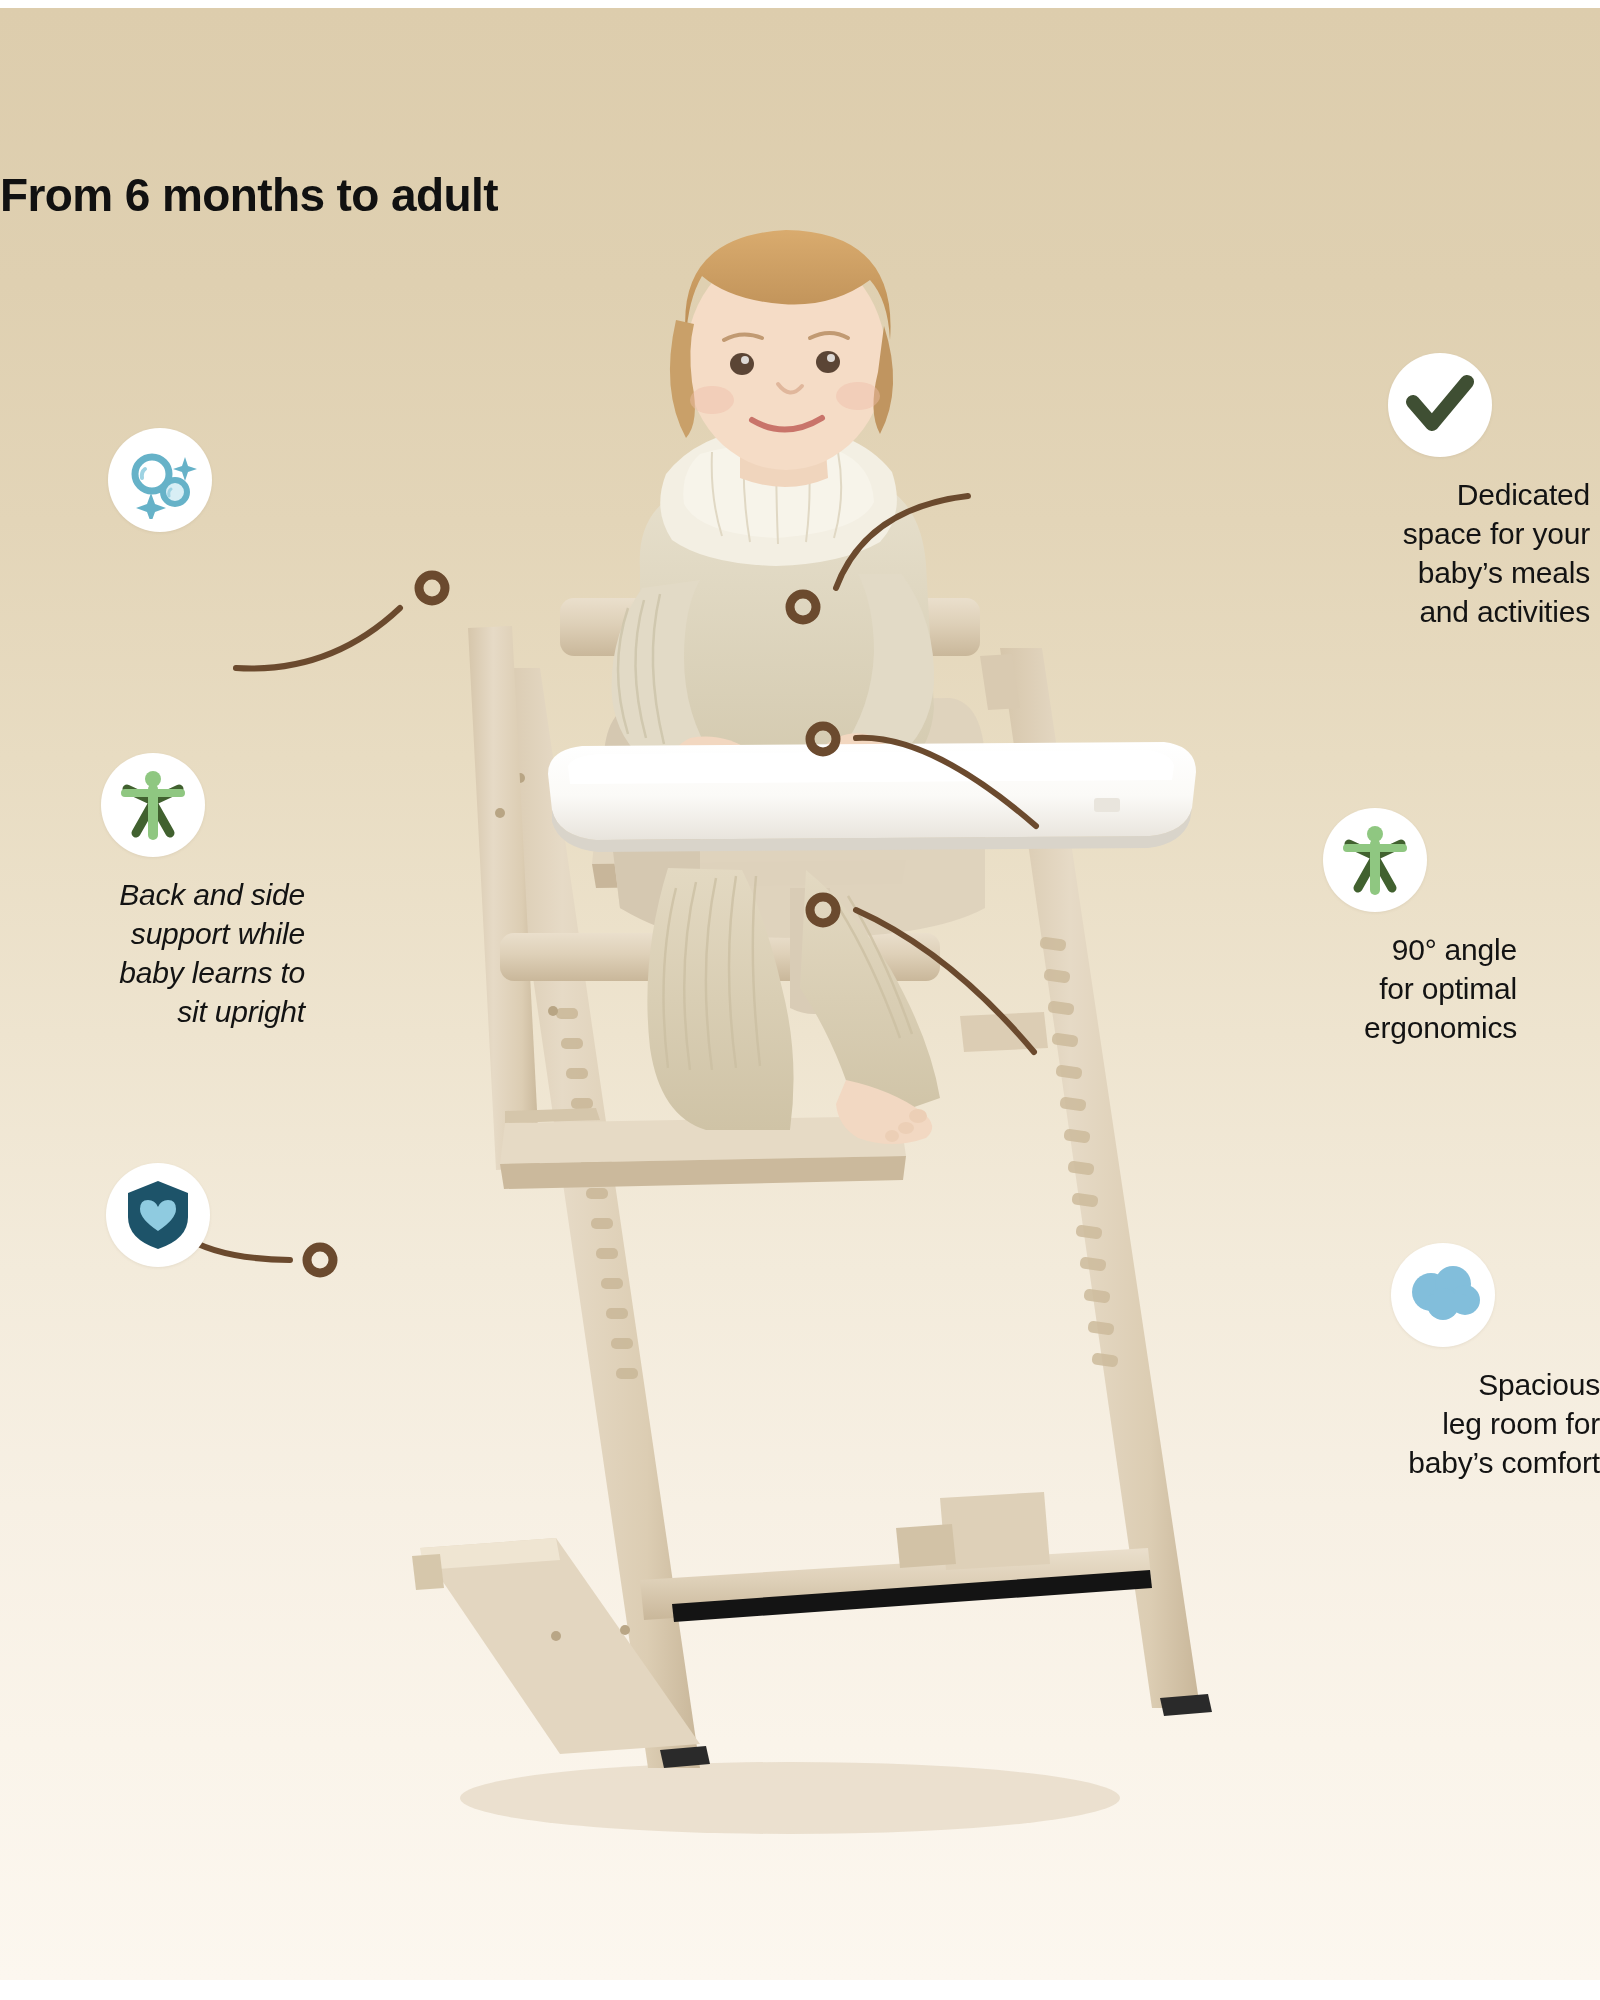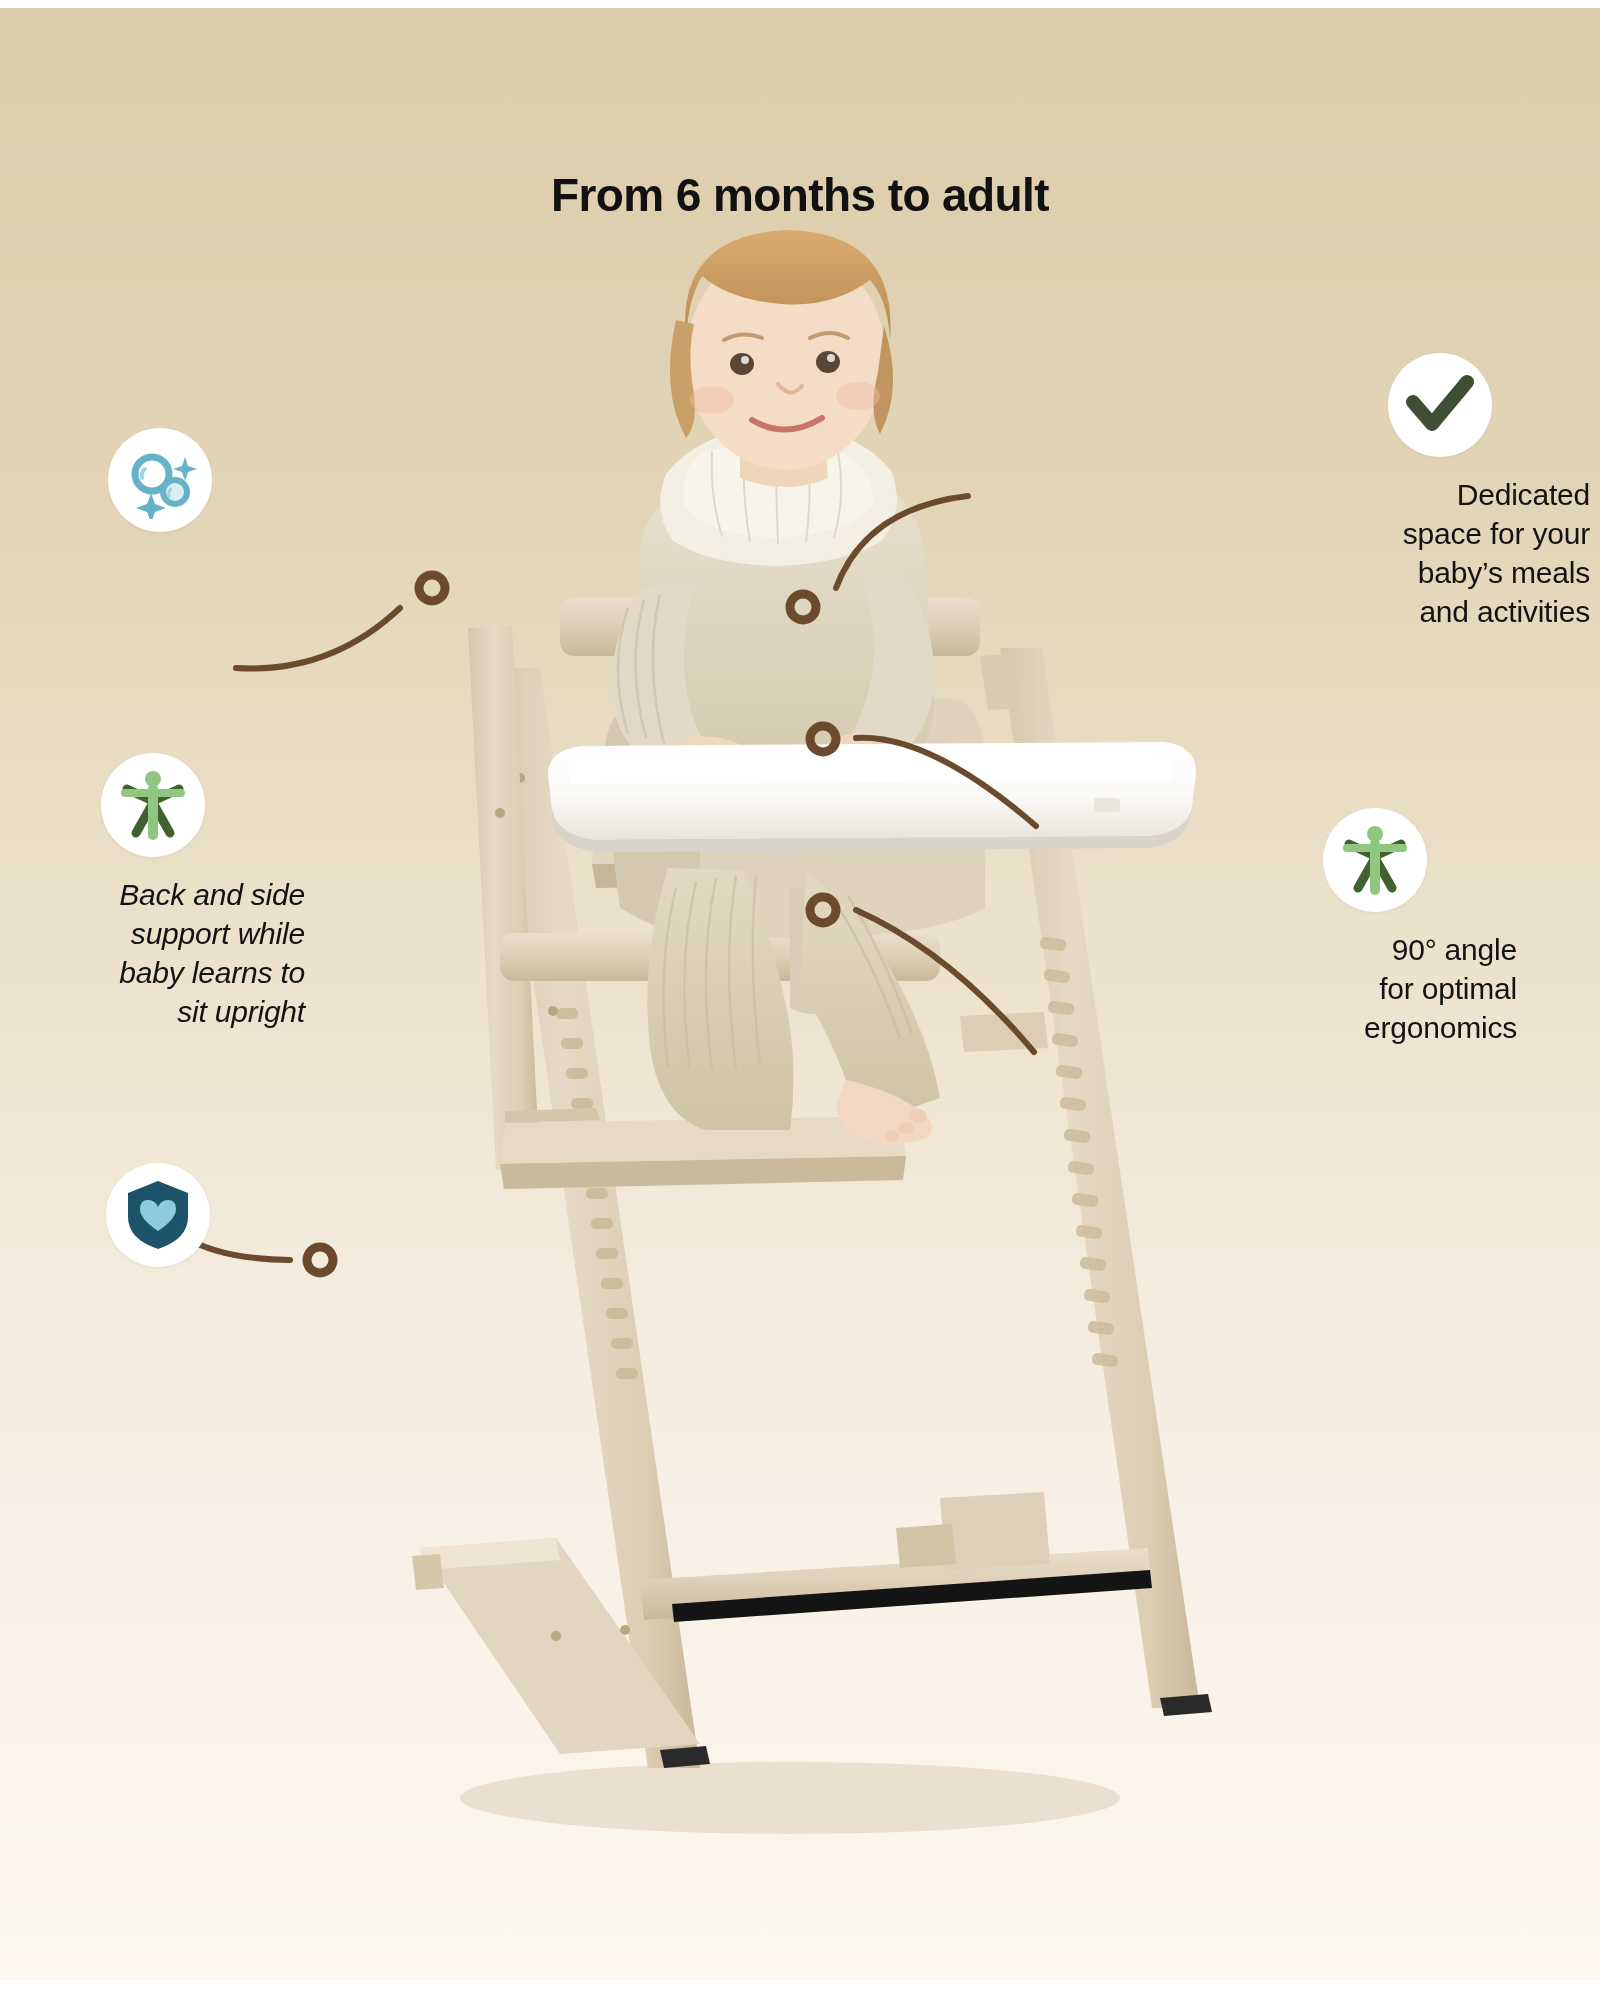--- a/index.html
+++ b/index.html
@@ -34,21 +34,20 @@
        #f7f0e4 76%,
        #faf4ea 88%,
        #fcf7ef 100%);
   }
   
   #title {
     position: absolute;
     left: 0;
     top: 160px;
     width: 1600px;
-    text-align: center;
     font-size: 46px;
     font-weight: 700;
     letter-spacing: -0.6px;
     color: #111111;
     font-family: "Liberation Sans", sans-serif;
   }
   
   #art {
     position: absolute;
     left: 0;
@@ -384,15 +383,29 @@
           <circle cx="38" cy="12" r="8" fill="#8fc781"></circle>
           <path d="M10 26 L66 26" stroke="#8fc781" stroke-width="8" stroke-linecap="round"></path>
           <path d="M38 22 L38 68" stroke="#8fc781" stroke-width="10" stroke-linecap="round"></path>
         </svg>
       </div>
       <div class="caption">90° angle
 for optimal
 ergonomics</div>
     </div>
 
+    <div class="feature" id="f-legroom">
+      <div class="badge">
+        <svg width="80" height="58" viewBox="0 0 80 58">
+          <circle cx="28" cy="26" r="19" fill="#82bedb"></circle>
+          <circle cx="50" cy="18" r="18" fill="#82bedb"></circle>
+          <circle cx="62" cy="34" r="15" fill="#82bedb"></circle>
+          <circle cx="40" cy="38" r="16" fill="#82bedb"></circle>
+          <rect x="22" y="28" width="46" height="18" rx="9" fill="#82bedb"></rect>
+        </svg>
+      </div>
+      <div class="caption">Spacious
+leg room for
+baby’s comfort</div>
+    </div>
 
   </div>
 </div>
 
 </body></html>

